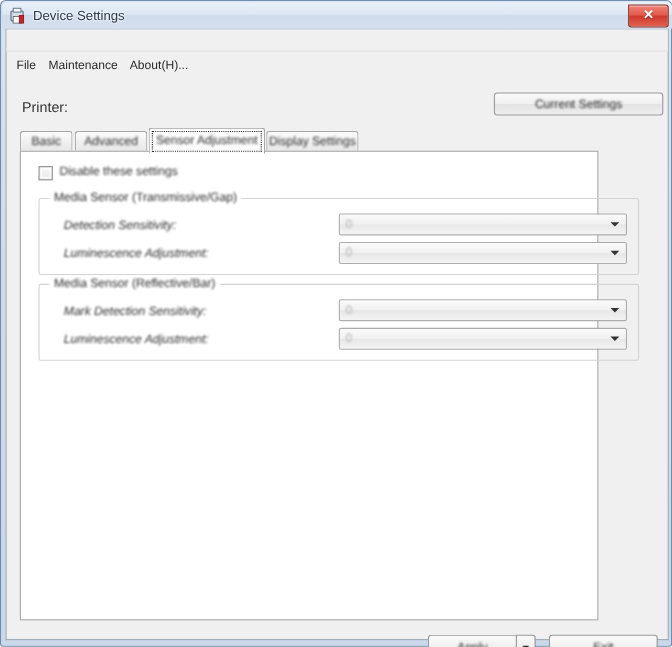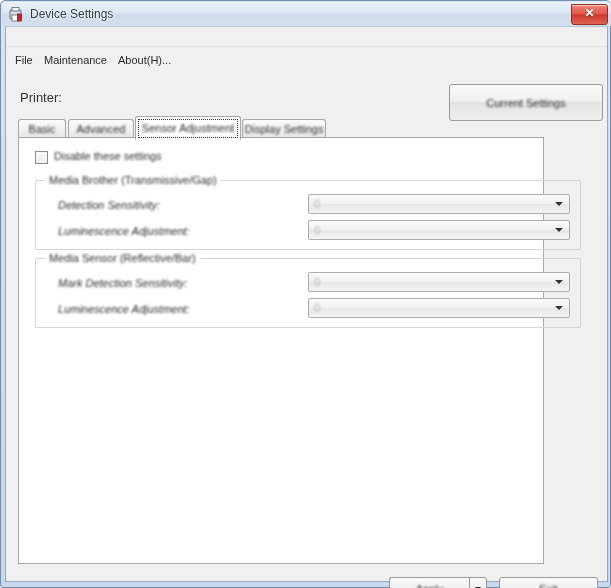--- a/index.html
+++ b/index.html
@@ -164,21 +164,21 @@
     width: 100%; height: 100%;
     display: flex;
     align-items: center;
     justify-content: center;
     font-size: 11px;
     color: #2c2c2c;
     filter: blur(0.8px);
   }
   .btn-current {
     left: 443px; top: 57px;
-    width: 154px; height: 37px;
+    width: 154px; height: 21px;
   }
 
   
   .tabstrip {
     position: absolute;
     left: 12px; top: 89px;
     width: 578px; height: 22px;
   }
   .tab {
     position: absolute;
@@ -386,21 +386,21 @@
     <div class="tabpanel">
 
       <div class="chk-row">
         <span class="chk-box">
             <span class="inner"></span>
           </span>
         <span class="chk-label">Disable these settings</span>
       </div>
 
       <div class="groupbox group1">
-        <span class="group-title">Media Brother (Transmissive/Gap)</span>
+        <span class="group-title">Media Sensor (Transmissive/Gap)</span>
 
         <span class="field-label" style="left:22px; top:18px;">Detection Sensitivity:</span>
         <div class="combo-disabled" style="left:272px; top:13px;">
           <span class="val">0</span>
           <span class="combo-arrow"></span>
         </div>
 
         <span class="field-label" style="left:22px; top:44px;">Luminescence Adjustment:</span>
         <div class="combo-disabled" style="left:272px; top:39px;">
           <span class="val">0</span>

